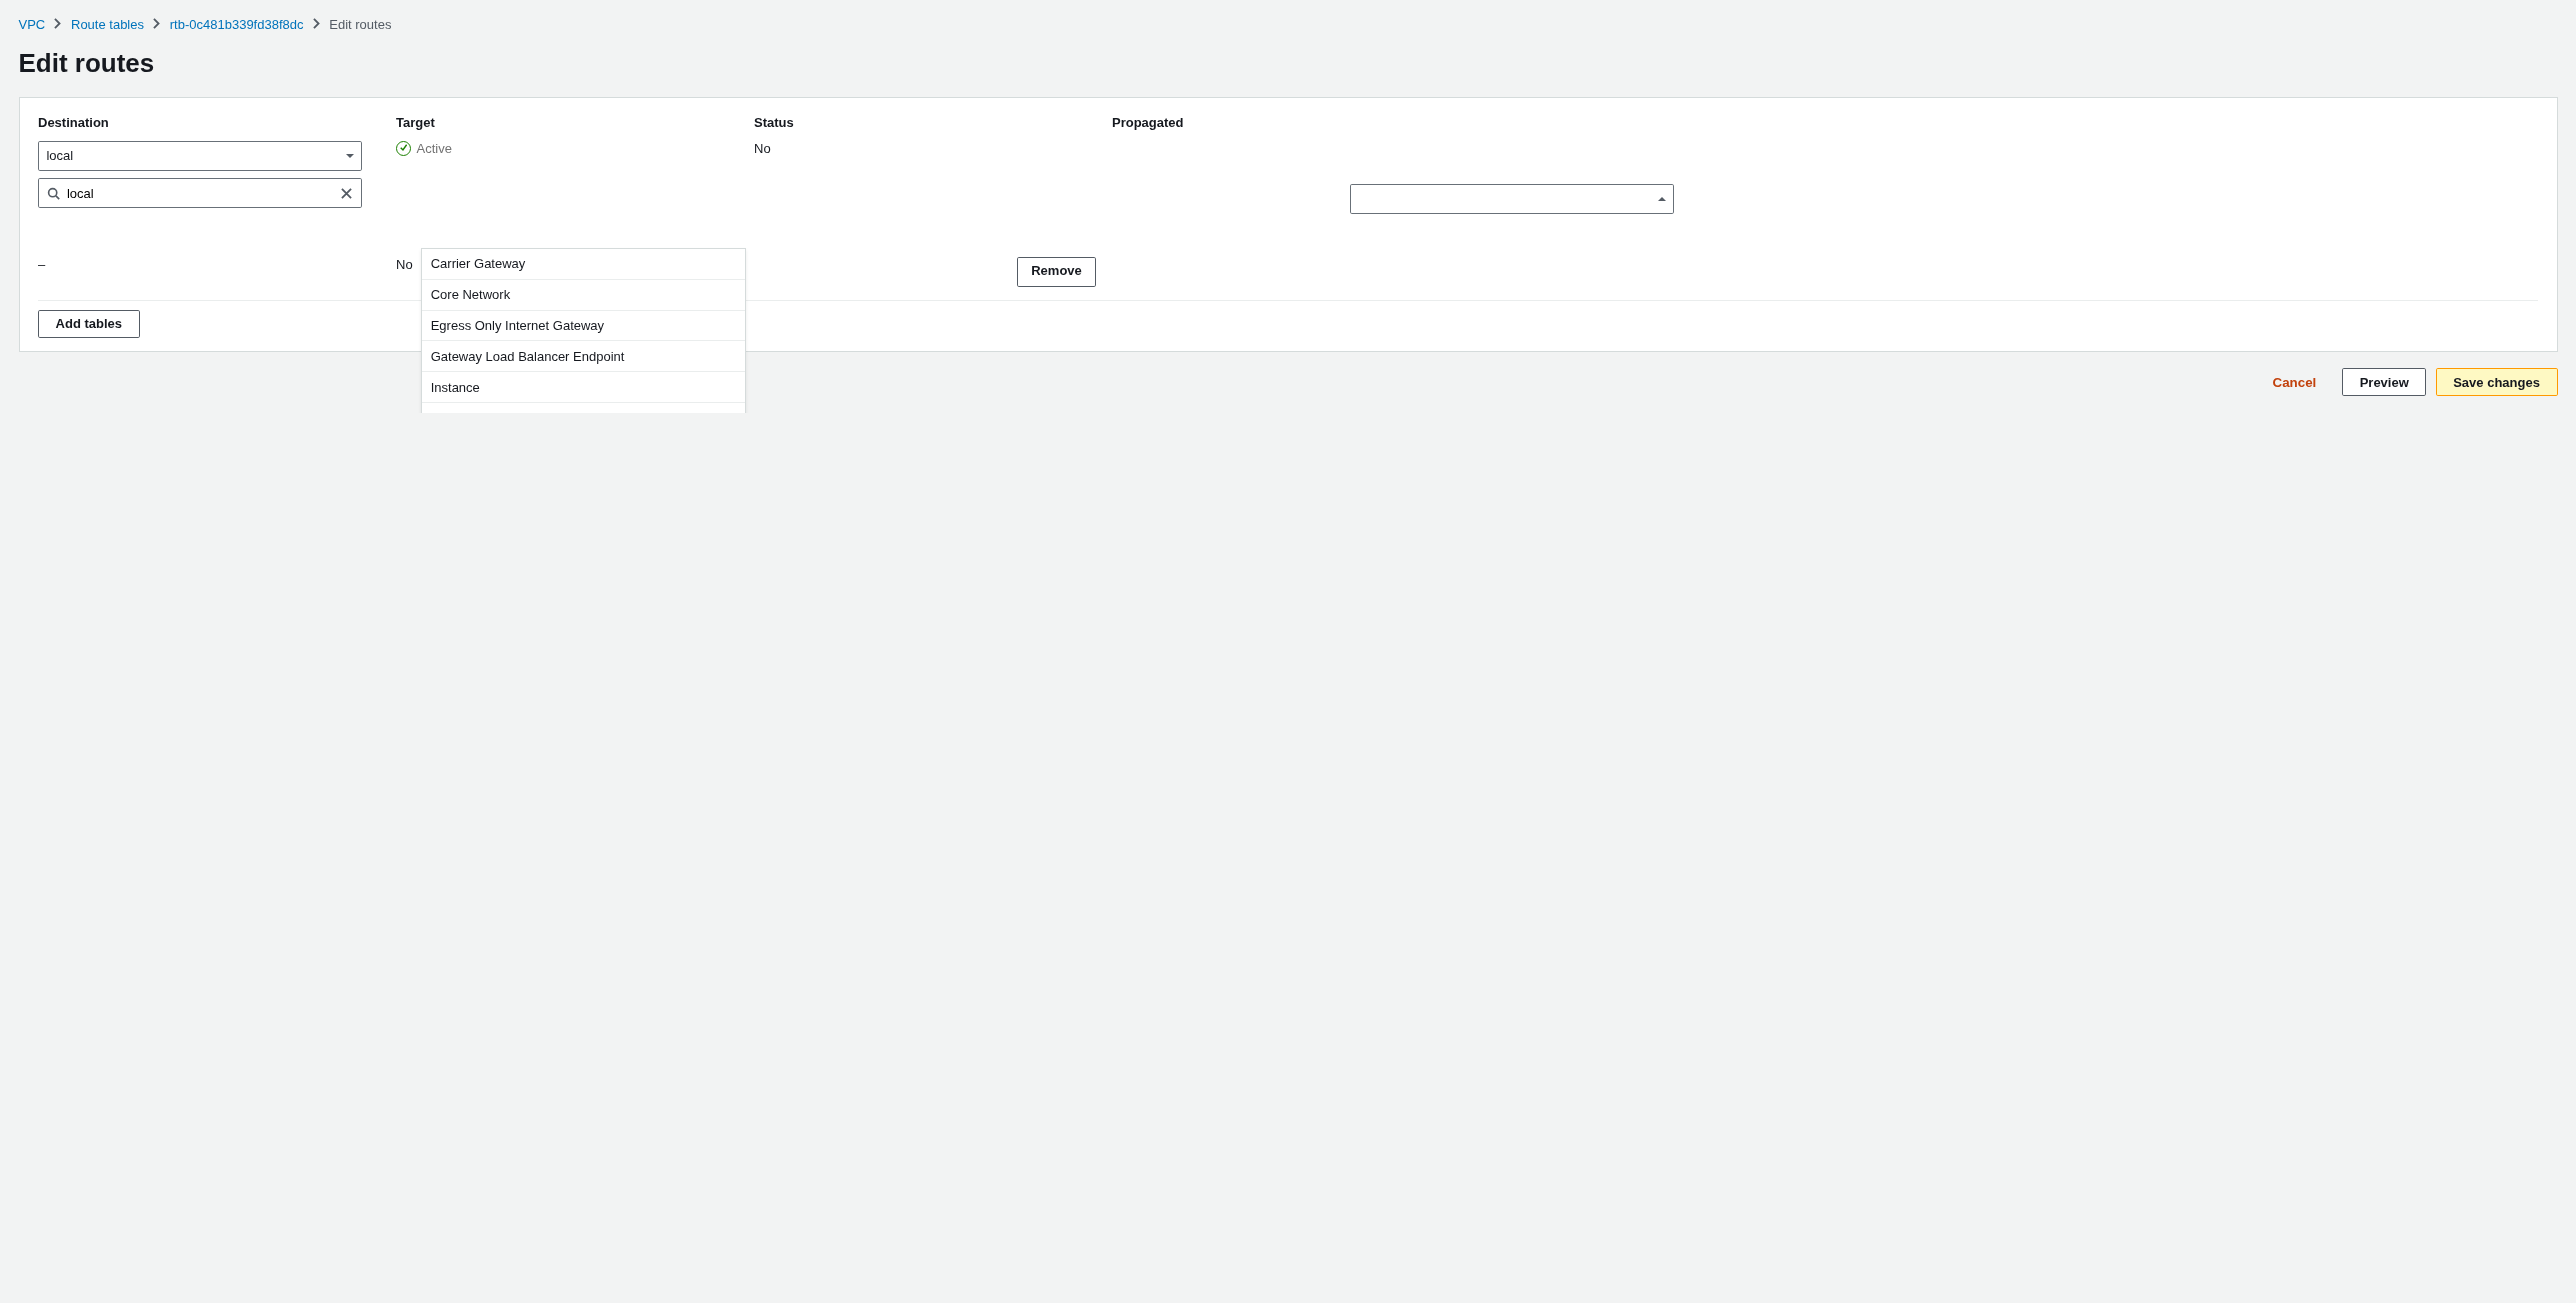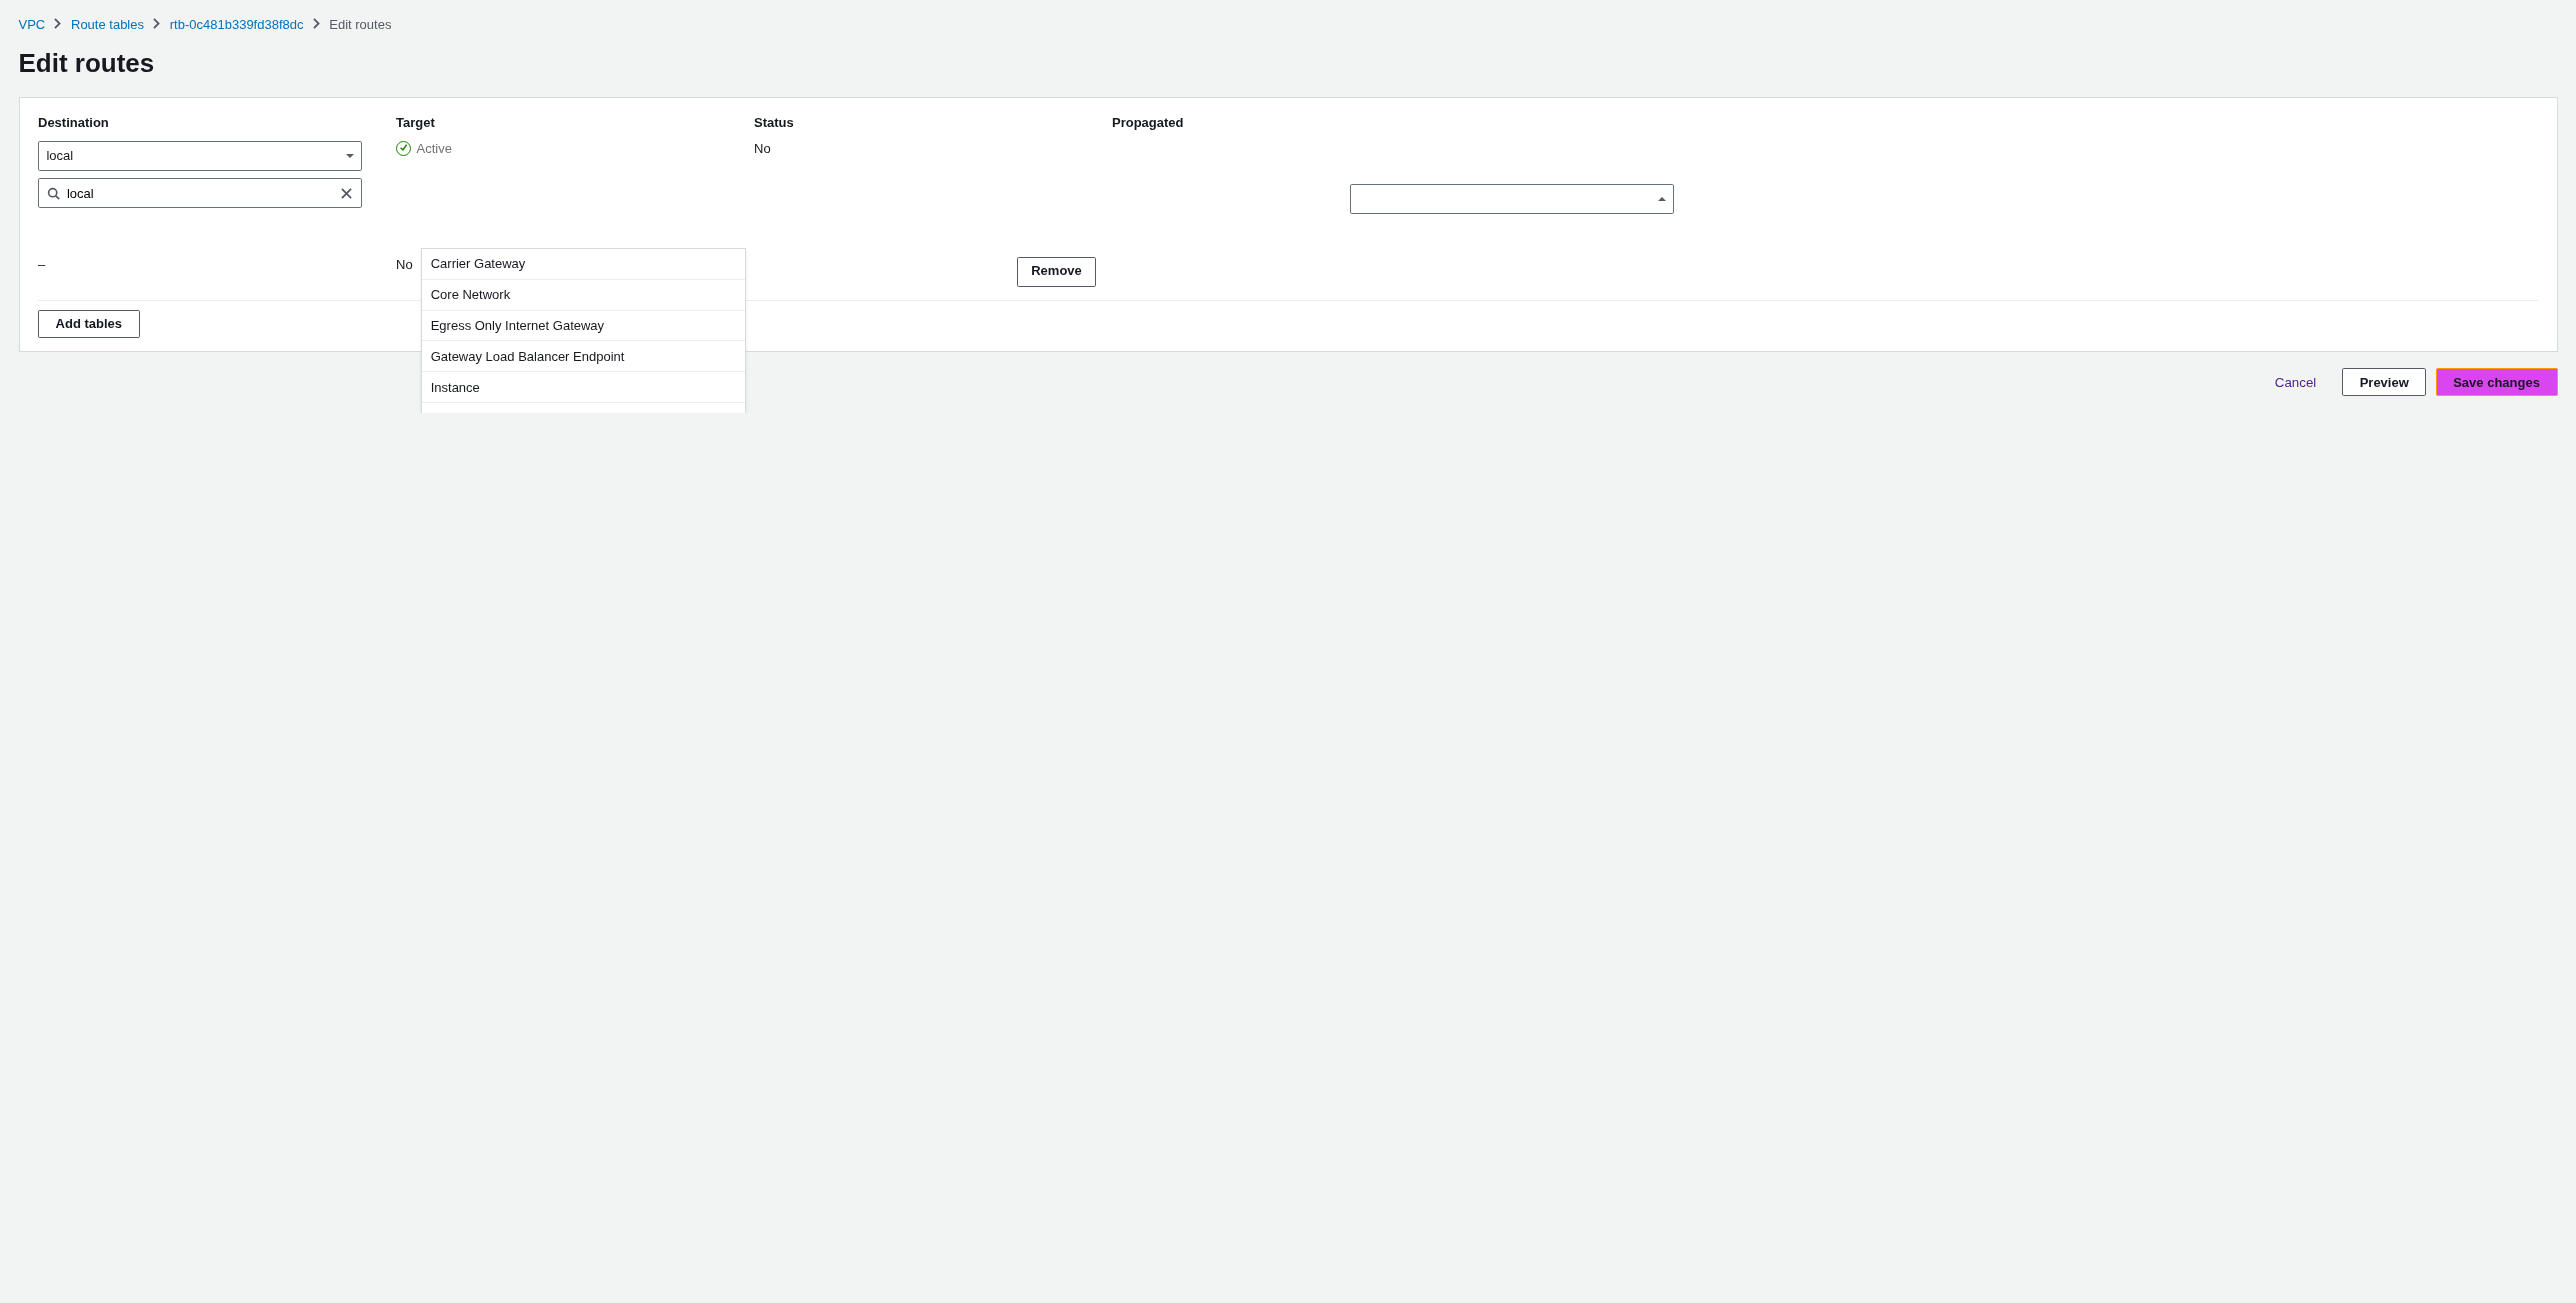--- a/index.html
+++ b/index.html
@@ -128,27 +128,27 @@
     padding: 5.5px 16.6px;
     font-size: 13px;
     font-weight: 700;
     border-radius: 1.8px;
     cursor: pointer;
     color: #16191f;
   }
   .btn-link {
     border: none;
     background: none;
-    color: #4c1d95;
-    font-weight: 400;
+    color: #c2410c;
+    font-weight: 700;
     padding: 5.5px 16.6px;
     cursor: pointer;
   }
   .btn-primary {
-    background: #d946ef;
+    background: #fef9c3;
     border-color: #ff9900;
     color: #16191f;
   }
   .remove-btn {
     width: 79px;
     text-align: left;
     line-height: 1.3;
     padding: 5.5px 13px;
     white-space: normal;
   }

